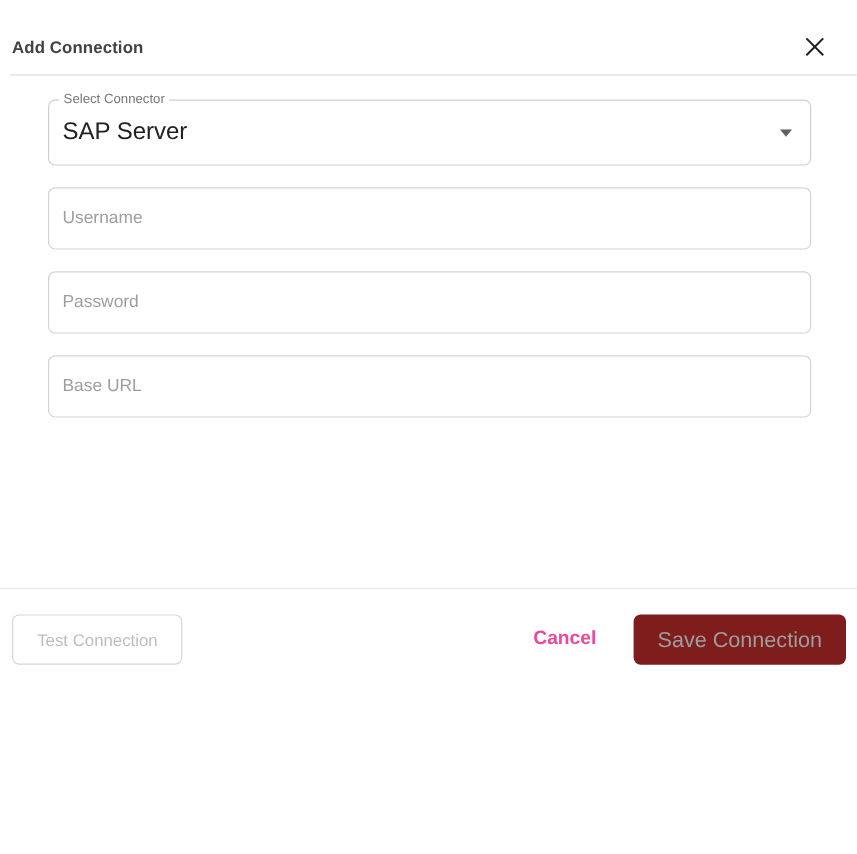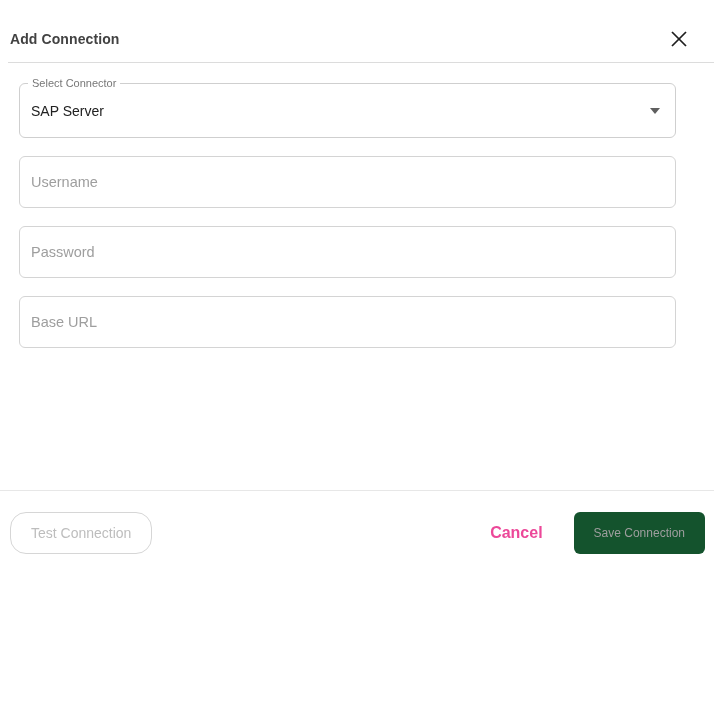--- a/index.html
+++ b/index.html
@@ -21,40 +21,40 @@
     font-size: 14px; font-weight: 600; color: #424242; letter-spacing: .1px;
   }
   .close-btn {
     background: none; border: none; cursor: pointer;
     width: 22px; height: 22px; display: flex; align-items: center; justify-content: center;
     padding: 0;
   }
   .header-divider { height: 1px; background: #dcdcdc; margin-left: 8px; }
 
   
-  .form { padding: 20px 38px 0 19px; }
+  .form { padding: 20px 38px 0 40px; }
 
   .select-field {
     position: relative;
     height: 55px;
     border: 1px solid #cfcfcf;
     border-radius: 6px;
     display: flex; align-items: center; justify-content: space-between;
     padding: 0 15px 0 11px;
     margin-bottom: 18px;
     cursor: pointer;
     background: #fff;
   }
   .float-label {
     position: absolute; top: -7px; left: 8px;
     font-size: 11px; color: #777777;
     background: #ffffff; padding: 0 4px; line-height: 13px;
     white-space: nowrap;
   }
-  .select-value { font-size: 14px; color: #212121; }
+  .select-value { font-size: 20px; color: #212121; }
   .caret {
     width: 0; height: 0;
     border-left: 5.5px solid transparent;
     border-right: 5.5px solid transparent;
     border-top: 6px solid #5f5f5f;
   }
 
   .text-field {
     display: block;
     width: 100%; height: 52px;
@@ -74,40 +74,40 @@
   .footer { position: absolute; left: 0; right: 0; bottom: 0; }
   .footer-divider { height: 1px; background: #e7e7e7; }
   .footer-row {
     display: flex; align-items: center; justify-content: space-between;
     padding: 21px 9px 0 10px;
   }
   .btn-outline {
     height: 42px; padding: 0 20px;
     background: #ffffff;
     border: 1px solid #d6d6d6;
-    border-radius: 16px;
+    border-radius: 6px;
     font-family: "Liberation Sans", sans-serif;
     font-size: 14px; color: #bdbdbd;
     cursor: default;
   }
   .footer-right { display: flex; align-items: center; gap: 31px; }
   .btn-text {
     background: none; border: none;
     font-family: "Liberation Sans", sans-serif;
     font-size: 16px; font-weight: bold;
     color: #ec4899;
     cursor: pointer;
     padding: 0;
   }
   .btn-filled-disabled {
     height: 42px; padding: 0 20px;
-    background: #14532d;
+    background: #7f1d1d;
     border: none; border-radius: 6px;
     font-family: "Liberation Sans", sans-serif;
-    font-size: 12px; color: #9e9e9e;
+    font-size: 18px; color: #9e9e9e;
     cursor: default;
   }
 </style>
 </head>
 <body>
 
 <div class="dialog">
 
   <div class="header">
     <span class="title">Add Connection</span>

